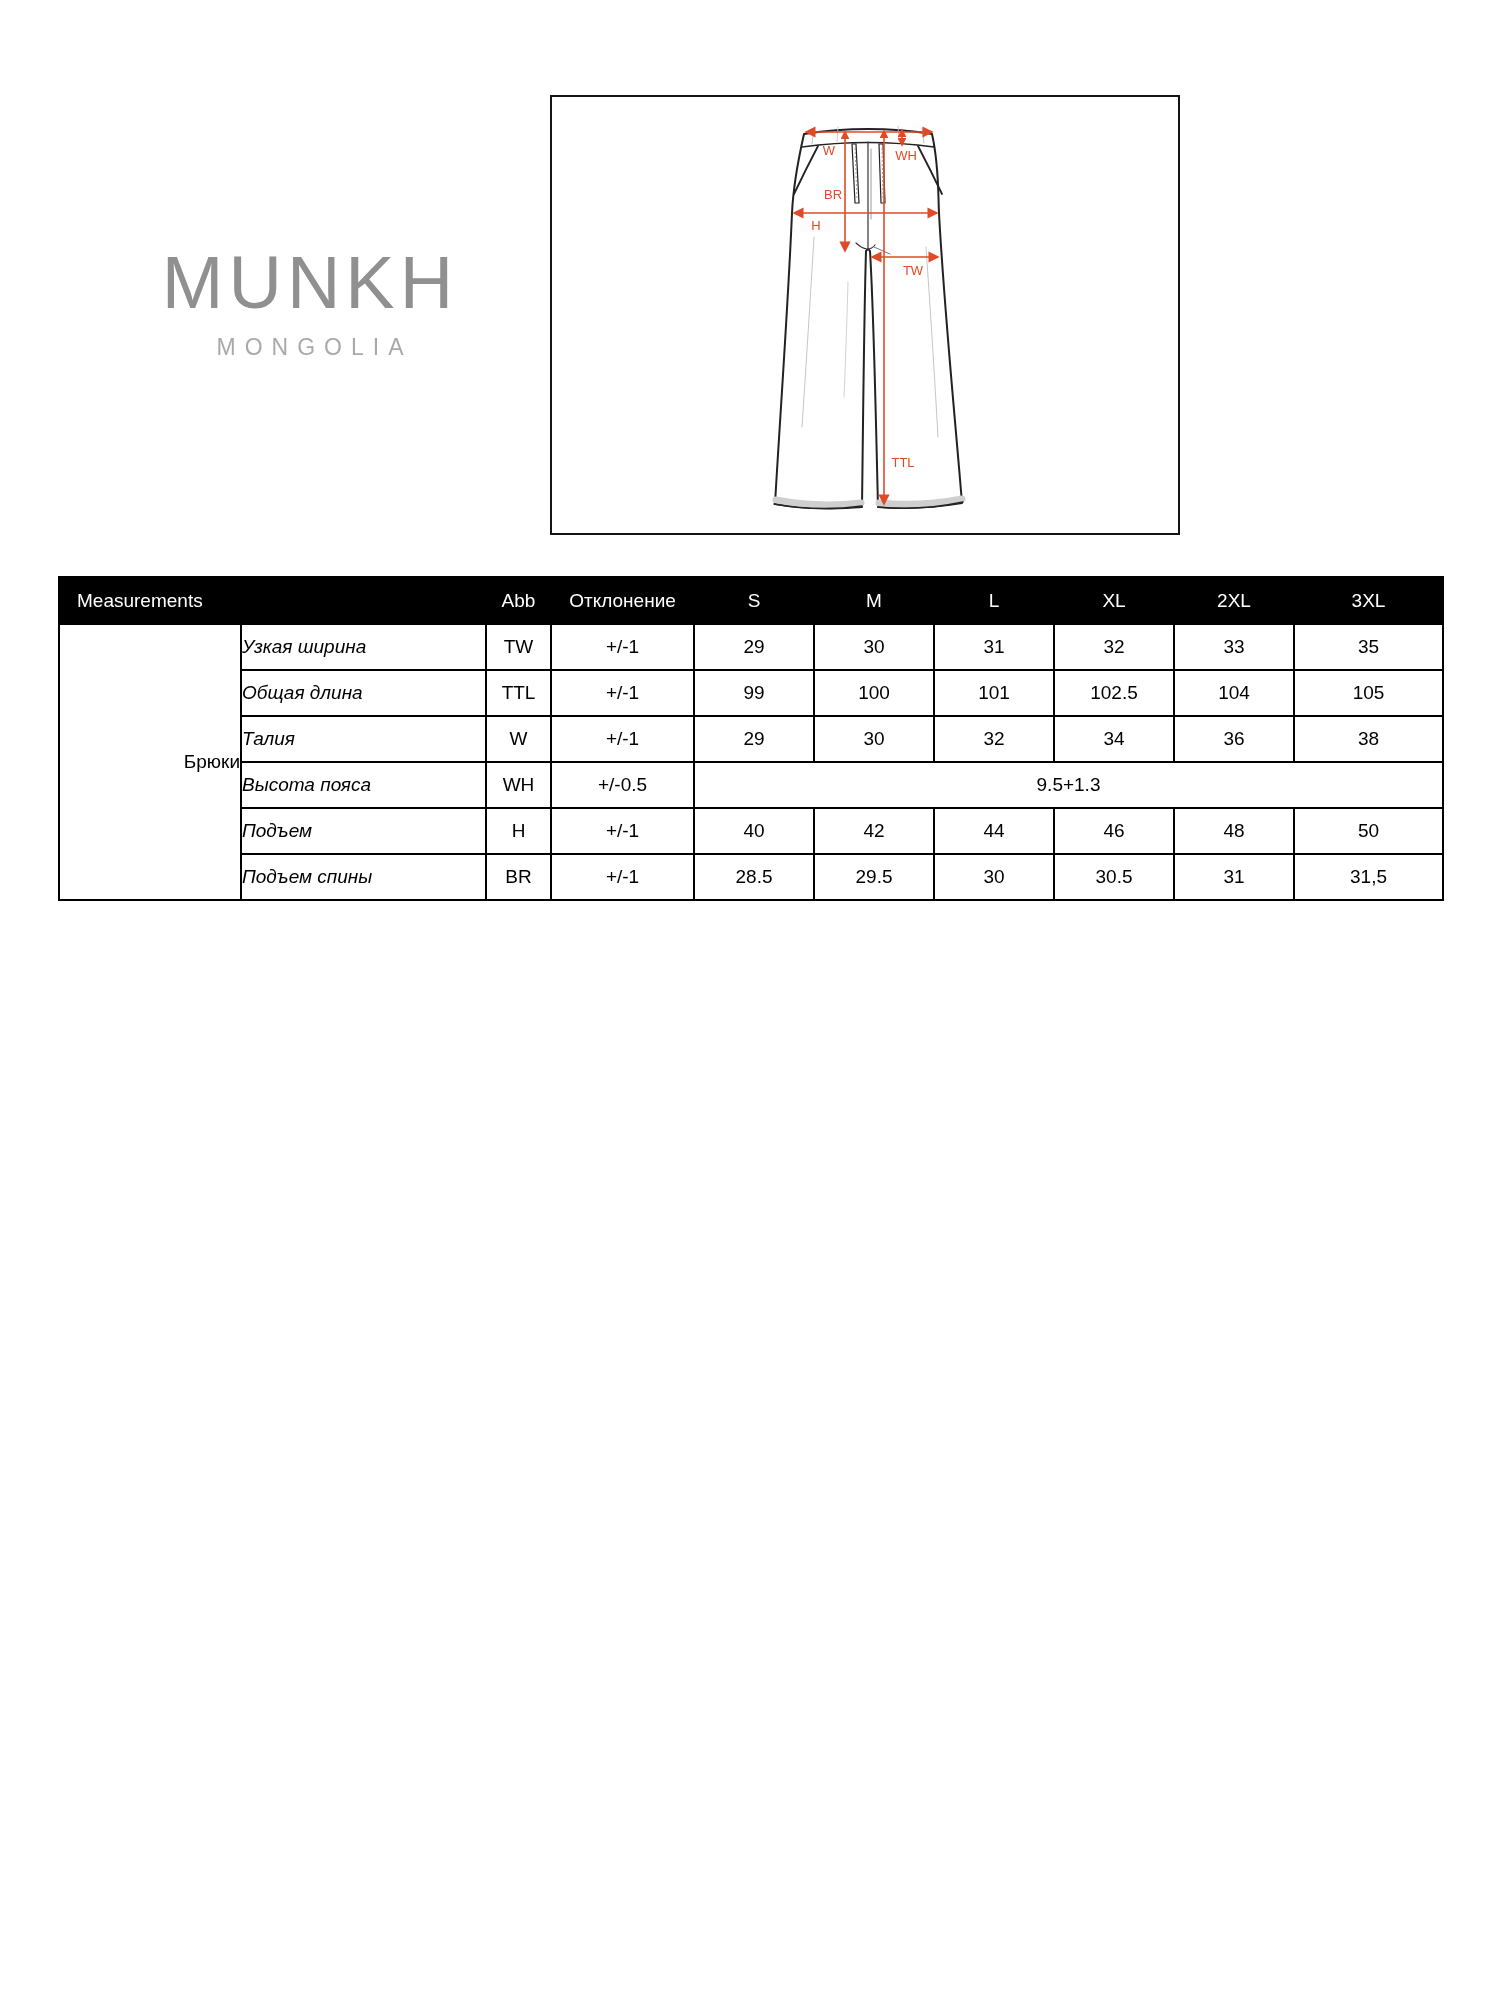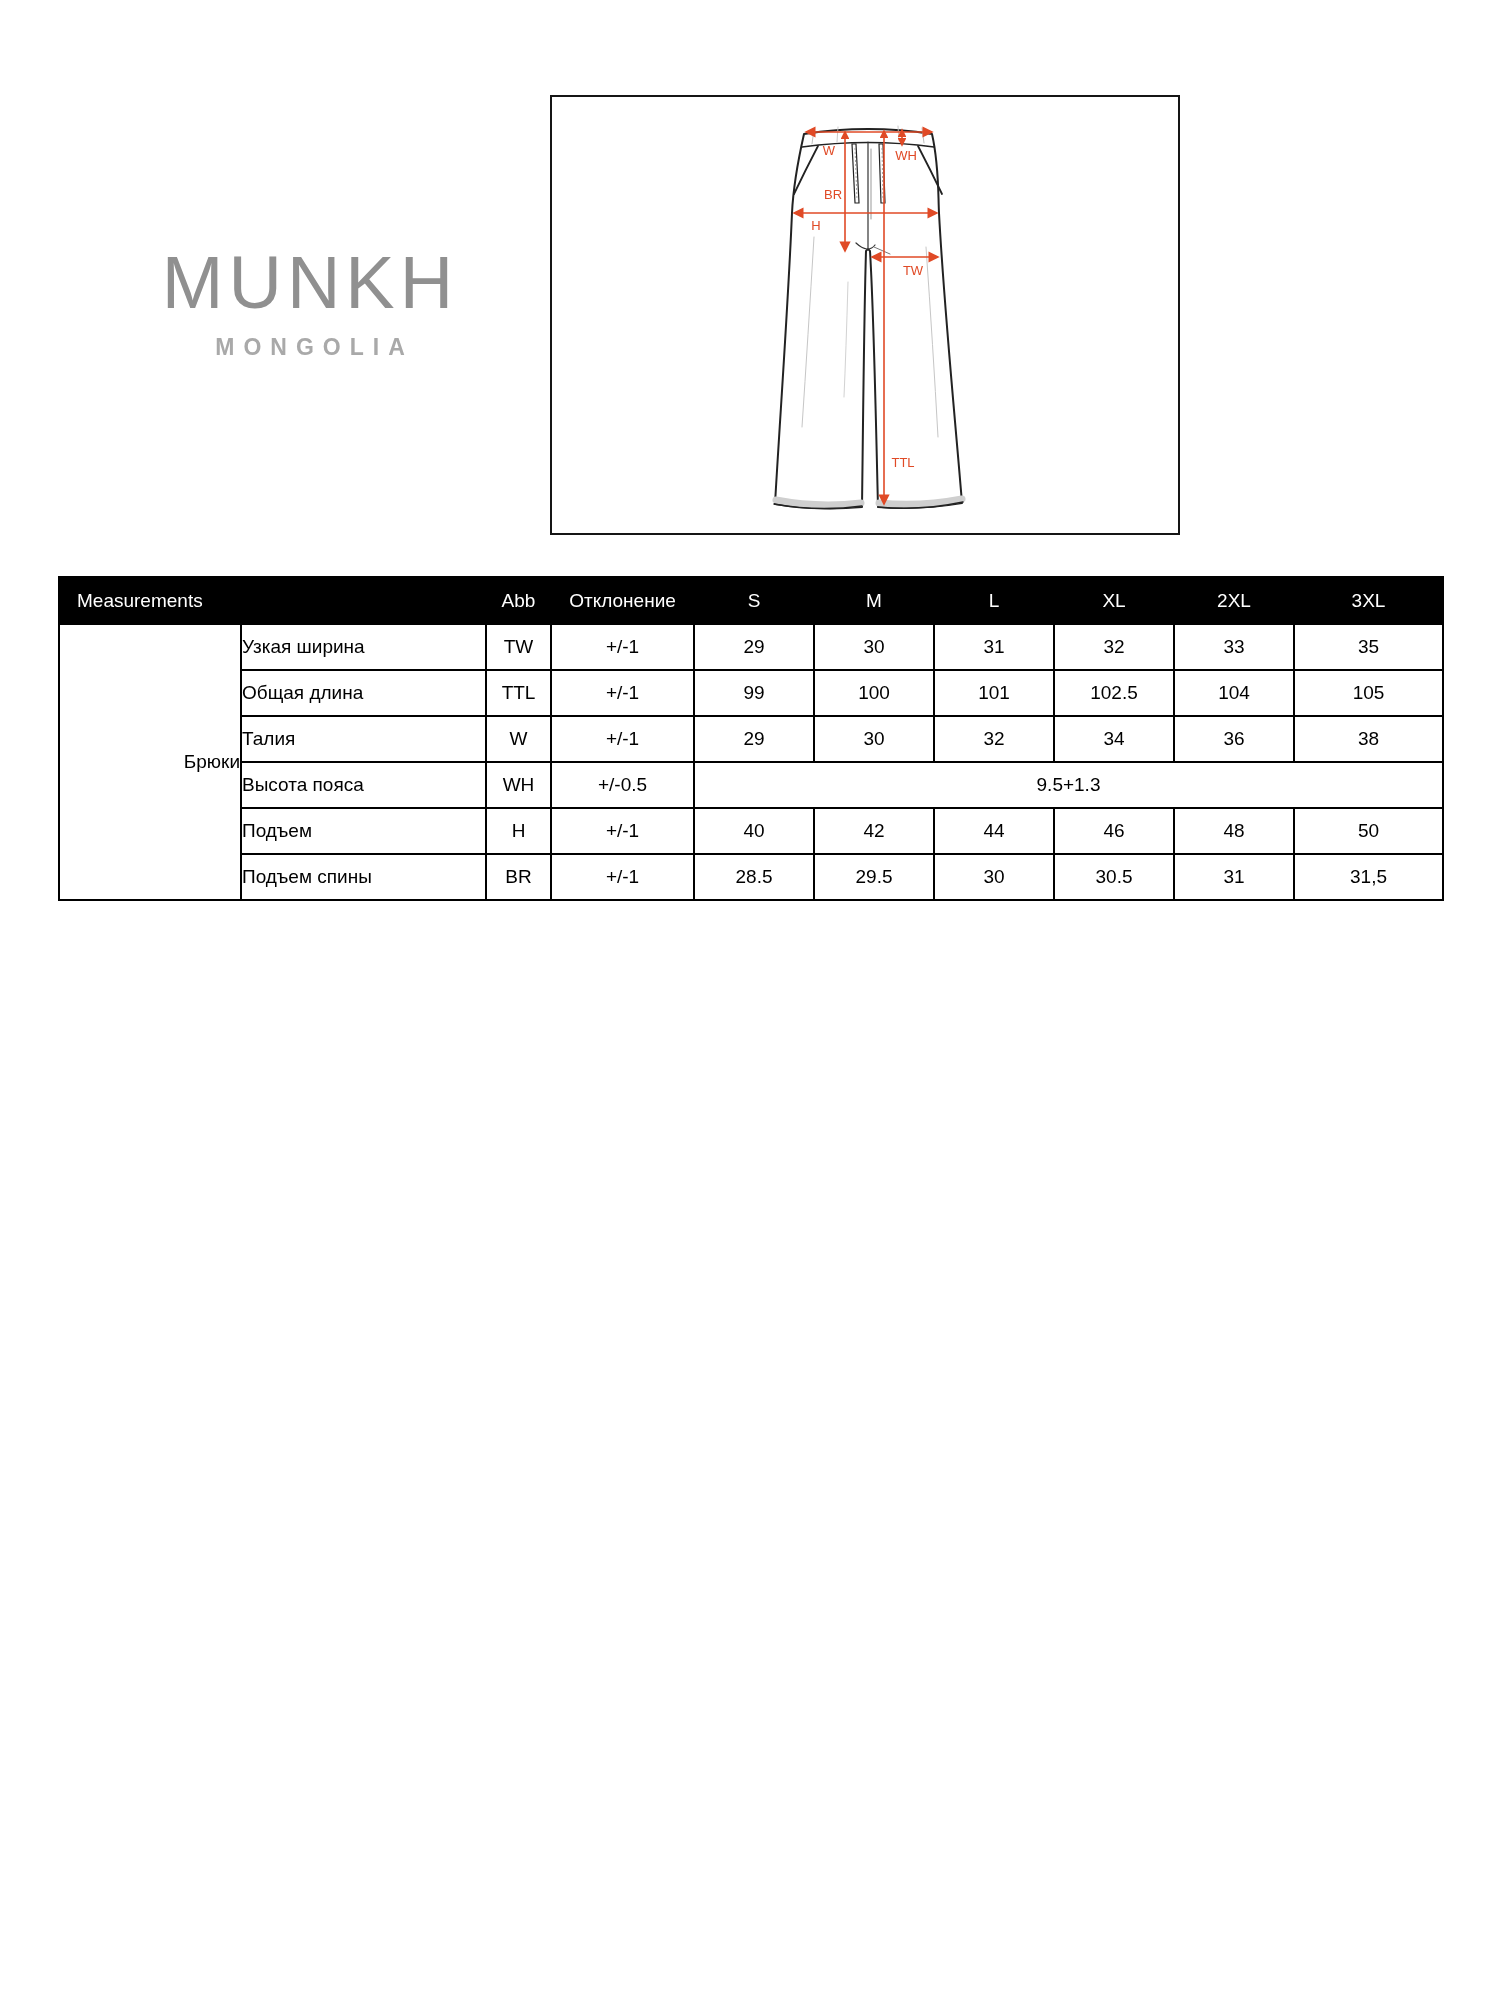--- a/index.html
+++ b/index.html
@@ -2,40 +2,40 @@
 <html><head>
 <meta charset="utf-8">
 <style>
   * { margin: 0; padding: 0; box-sizing: border-box; }
   html, body { width: 1500px; height: 2000px; background: #ffffff;
     font-family: "Liberation Sans", sans-serif; position: relative; }
 
   
   .logo-block { position: absolute; left: 110px; top: 238px; width: 400px; text-align: center; }
   .logo-name { font-size: 74px; line-height: 1; letter-spacing: 5px; color: #909090; font-weight: 400; margin-top: 8px; }
-  .logo-sub  { font-size: 23px; letter-spacing: 9px; color: #a9a9a9; margin-top: 14px; padding-left: 9px; font-weight: bold; }
+  .logo-sub  { font-size: 23px; letter-spacing: 9px; color: #a9a9a9; margin-top: 14px; padding-left: 9px; }
 
   
   .diagram-frame { position: absolute; left: 550px; top: 95px; width: 630px; height: 440px;
     border: 2px solid #151515; background: #ffffff; }
   .diagram-frame svg { display: block; width: 626px; height: 436px; }
   .ann-label { font-size: 13px; fill: #e04a26; font-family: "Liberation Sans", sans-serif; }
 
   
   .size-table-wrap { position: absolute; left: 58px; top: 576px; }
   table.size-table { border-collapse: collapse; table-layout: fixed; width: 1384px;
     font-size: 19px; color: #000; }
   table.size-table th, table.size-table td { border: 2px solid #000; padding: 0; }
   table.size-table thead tr { height: 47px; }
   table.size-table thead th { background: #000; color: #fff; font-weight: 400;
     border-color: #000; text-align: center; margin-left: 44px; }
   table.size-table thead th.th-measurements { text-align: left; padding-left: 17px; }
   table.size-table tbody tr { height: 46px; }
   td.cell-group { text-align: right; }
-  td.cell-name { text-align: left; padding-left: 6px; }
+  td.cell-name { text-align: left; padding-left: 6px; font-style: italic; }
   td.cell-abb, td.cell-tol, td.cell-val, td.cell-merged { text-align: center; }
 </style>
 </head>
 <body>
 
 <div class="logo-block">
   <div class="logo-name">MUNKH</div>
   <div class="logo-sub">MONGOLIA</div>
 </div>
 

